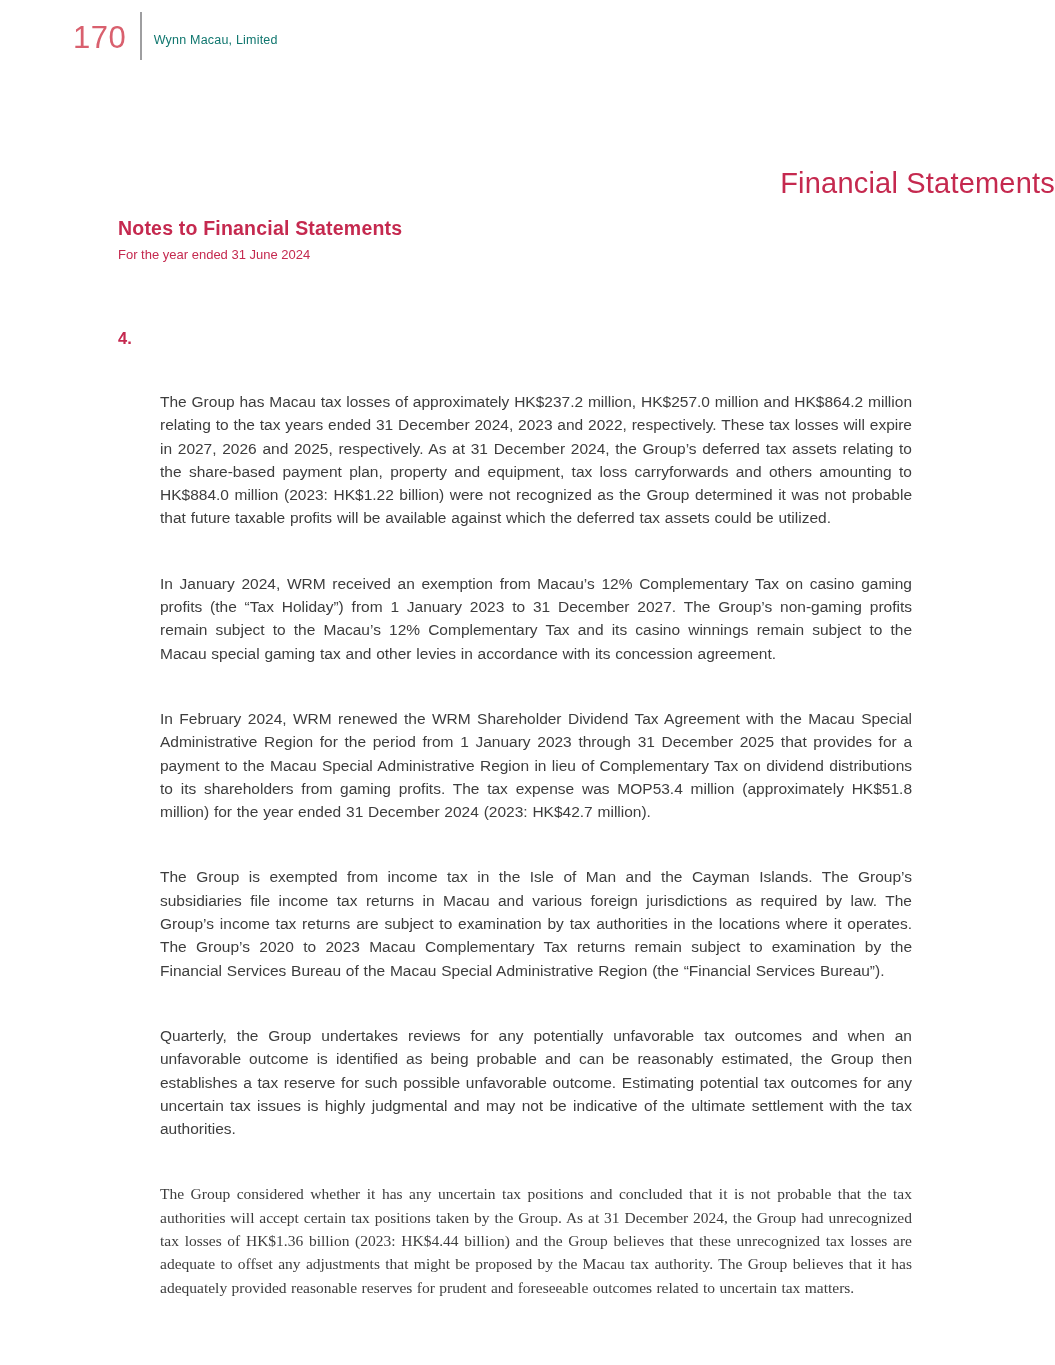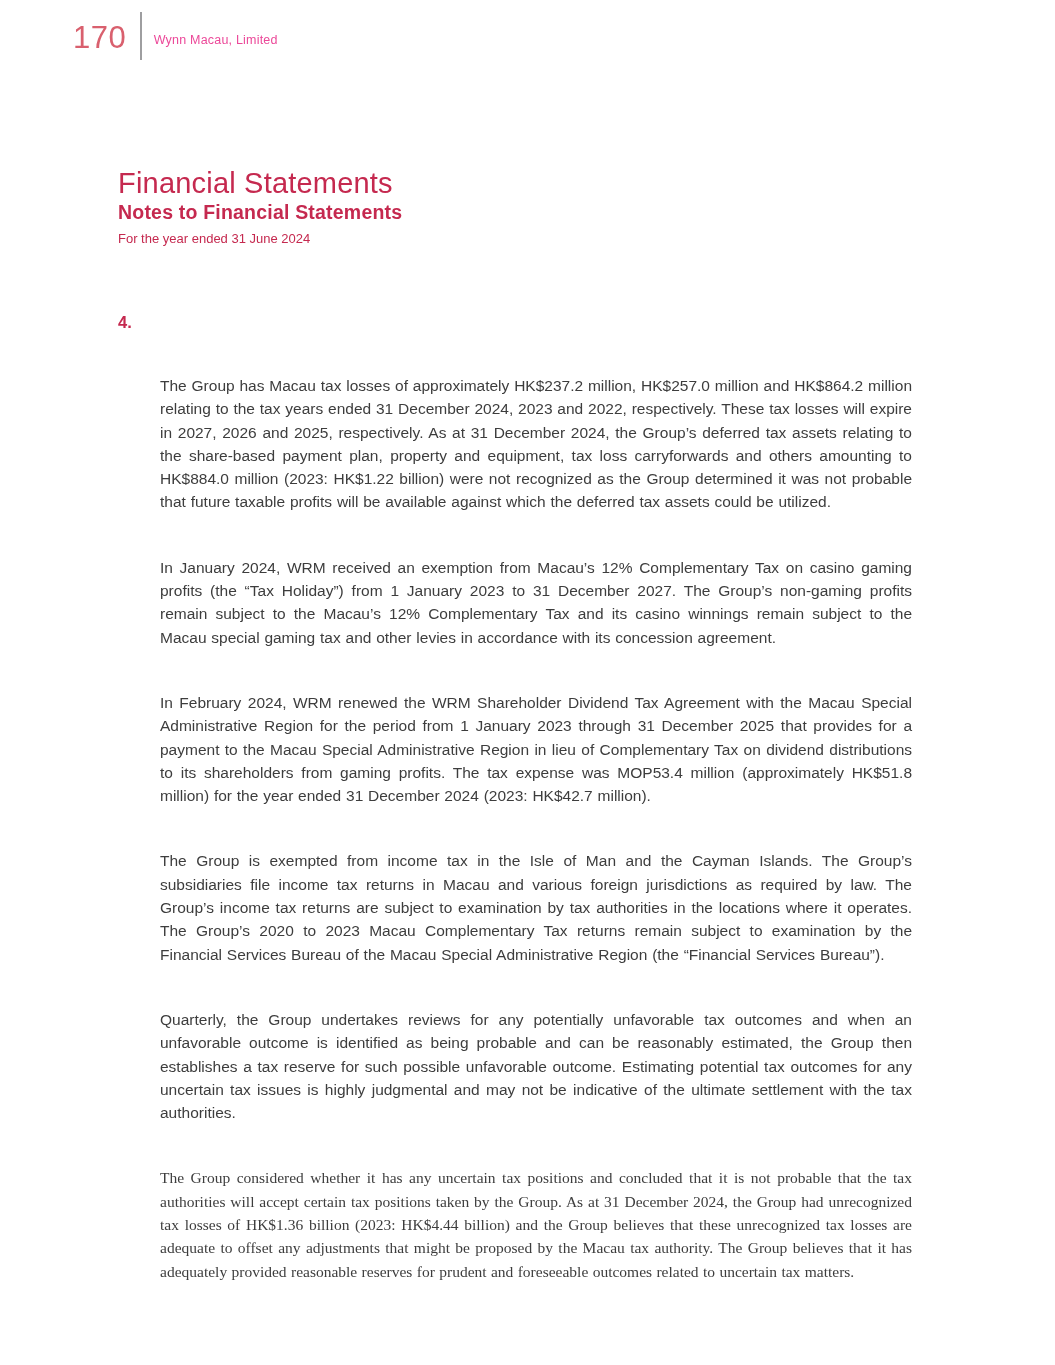--- a/index.html
+++ b/index.html
@@ -24,39 +24,40 @@
     letter-spacing: 0.5px;
   }
   .header-divider {
     width: 1.5px;
     height: 48px;
     background: #9e9ea0;
     margin: -6px 12px 0 14px;
   }
   .company-name {
     font-size: 12.5px;
-    color: #ec4899;
+    color: #0f766e;
     font-weight: 500;
     margin-top: 15px;
     letter-spacing: 0.2px;
   }
   
   .title-block { margin: 96px 0 0 118px; }
   .doc-title {
     font-size: 29px;
     font-weight: 500;
     color: #c5294f;
     letter-spacing: 0.2px;
     line-height: 34px;
+    text-align: right;
   }
   .doc-subtitle {
     font-size: 19.5px;
     font-weight: 600;
     color: #c5294f;
-    margin-top: 0;
+    margin-top: 16px;
     line-height: 24px;
     letter-spacing: 0.2px;
   }
   .doc-period {
     font-size: 13px;
     font-weight: 400;
     color: #c5294f;
     margin-top: 6px;
     line-height: 17px;
   }

